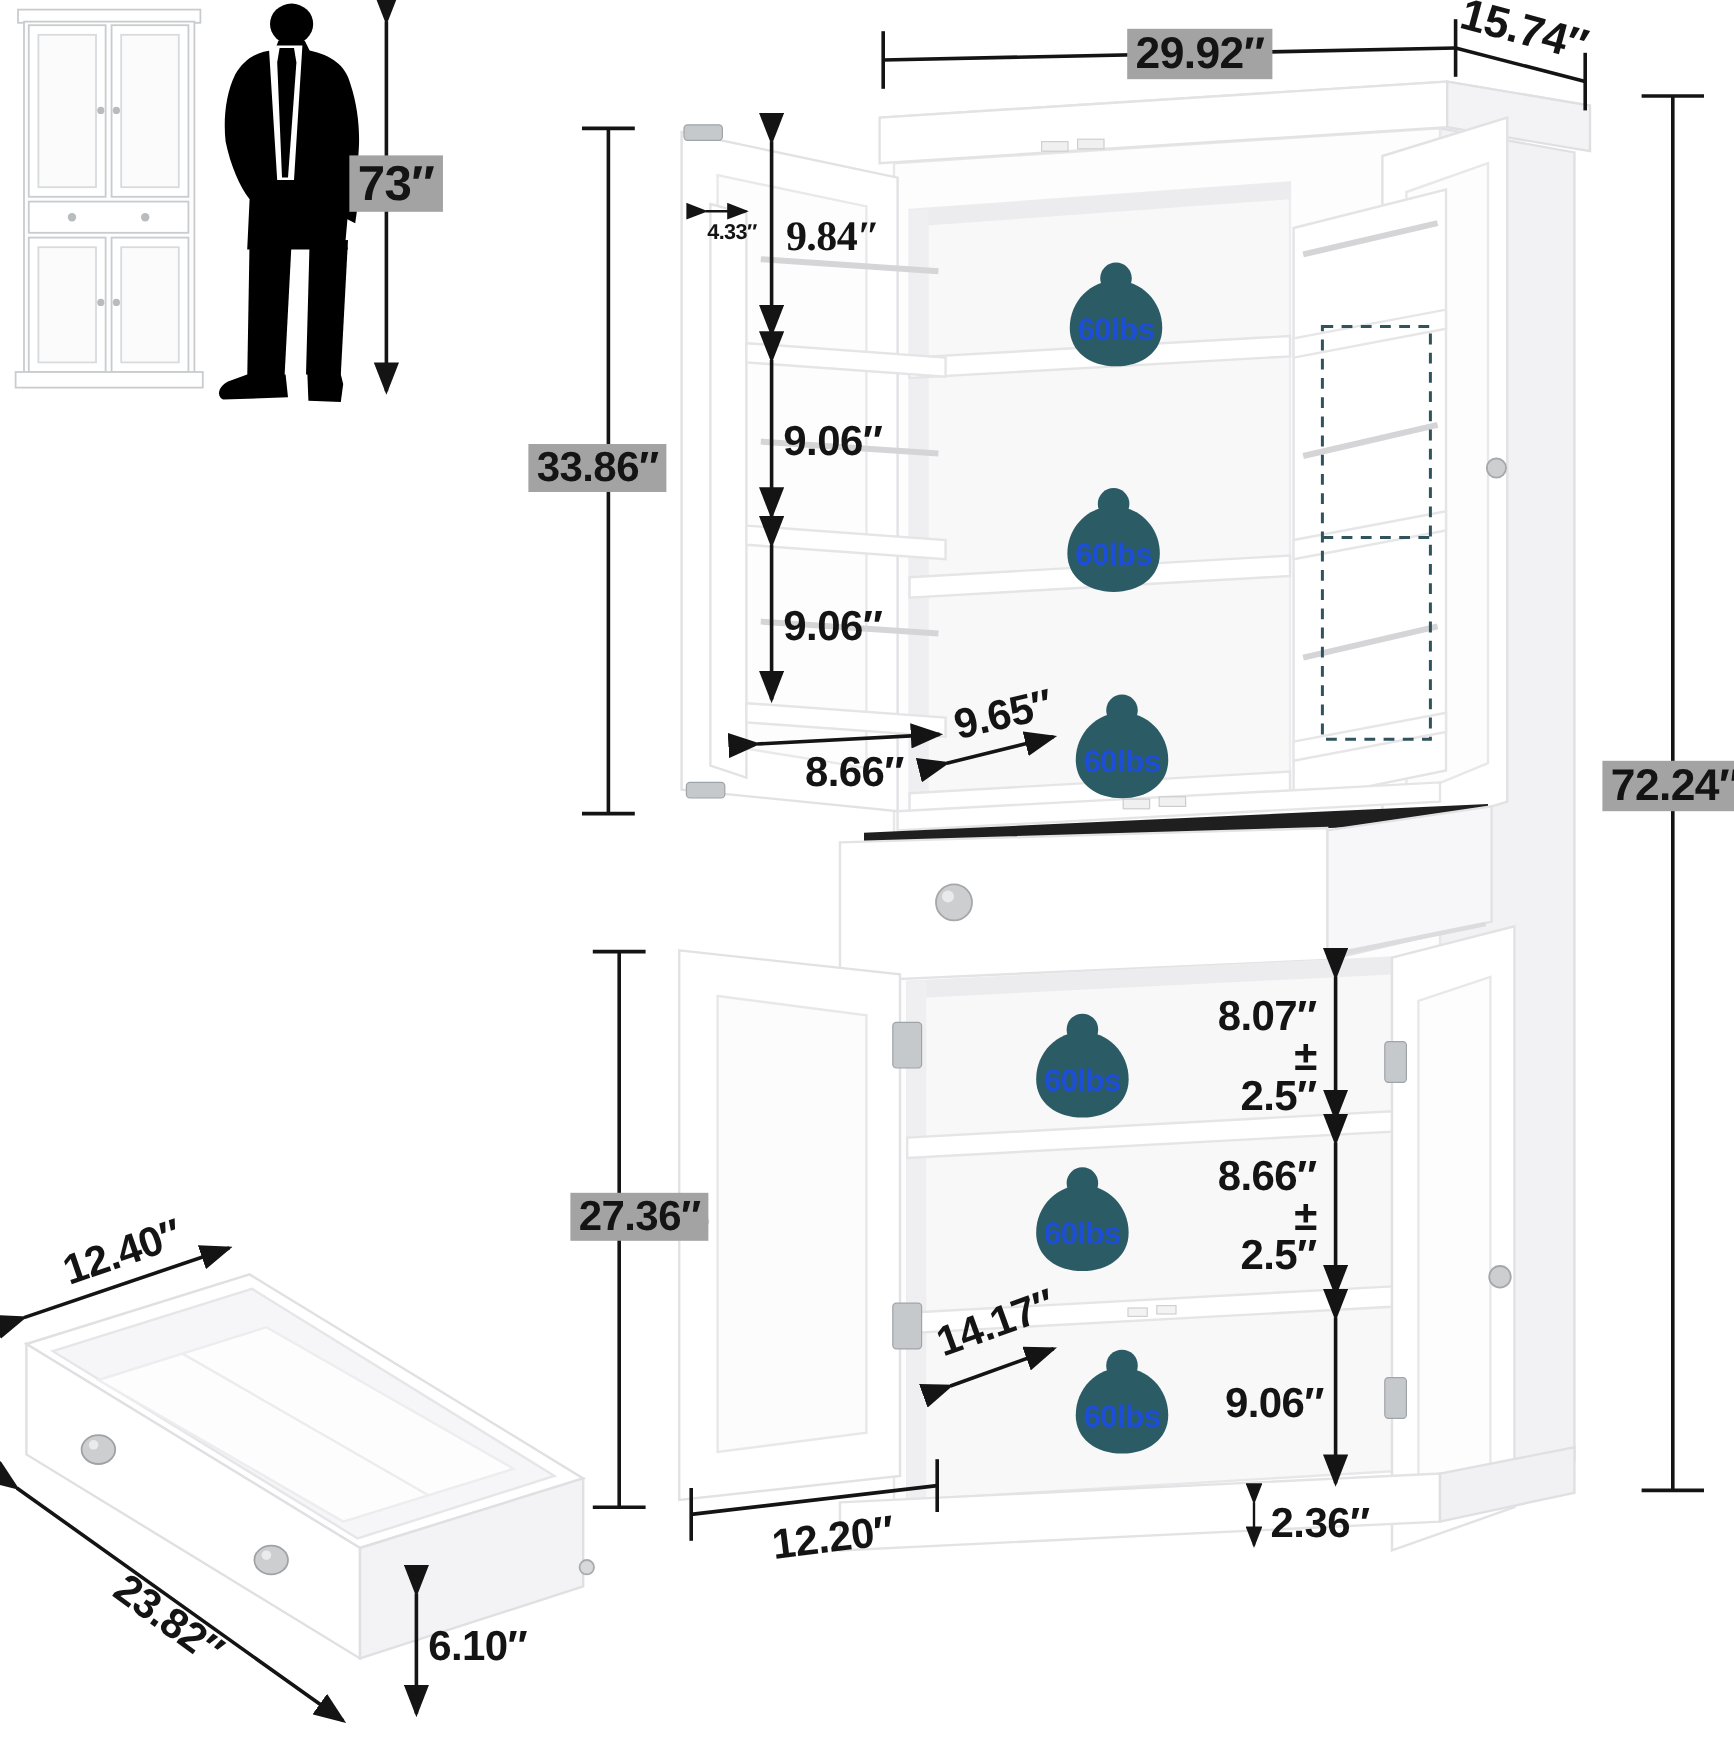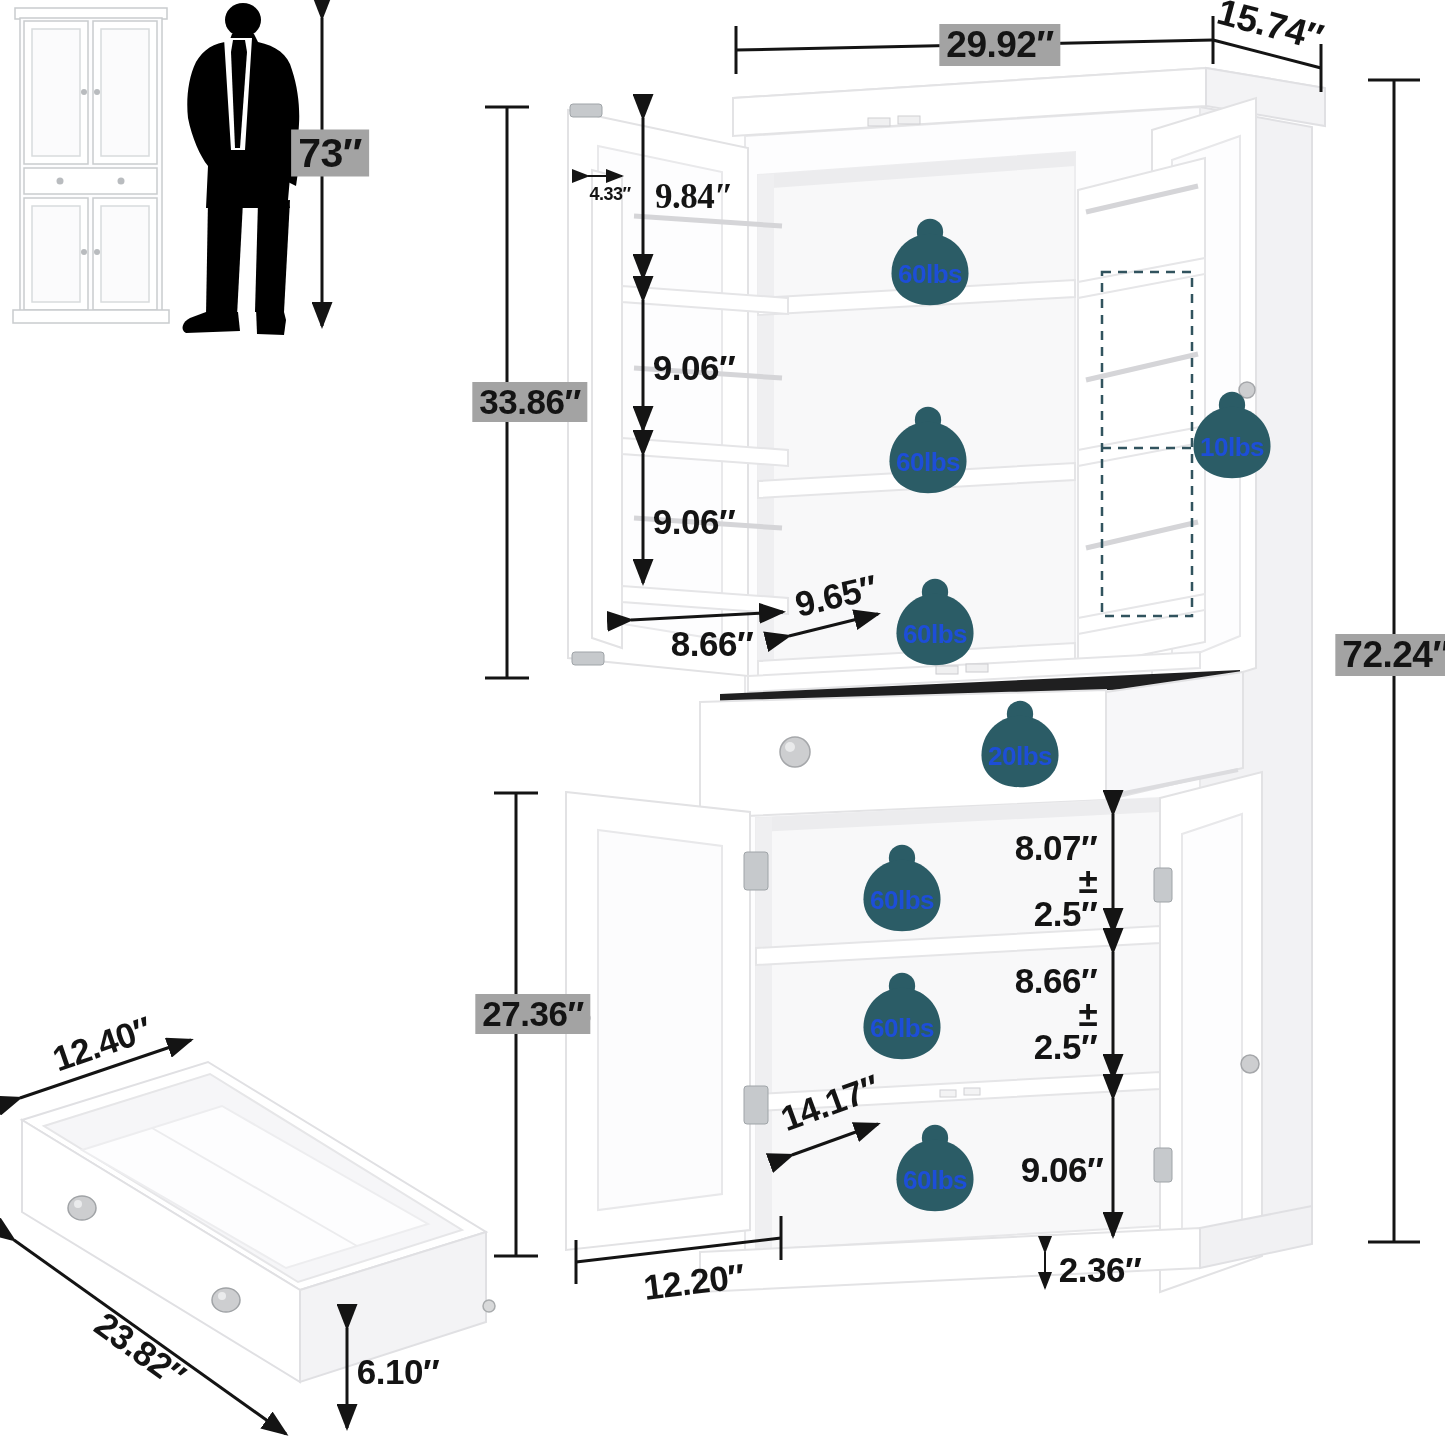--- a/index.html
+++ b/index.html
@@ -234,21 +234,21 @@
     <line x1="20" y1="1098" x2="191" y2="1040" marker-start="url(#ah)" marker-end="url(#ah)"></line>
     <line x1="14" y1="1240" x2="286" y2="1434" marker-start="url(#ah)" marker-end="url(#ah)"></line>
     <line x1="347" y1="1328" x2="347" y2="1428" marker-start="url(#ah)" marker-end="url(#ah)"></line>
   </g>
 </svg>
 
 <div class="dim md bg" style="left:1000px;top:45px;">29.92″</div>
 <div class="dim md" style="left:1270px;top:25px;transform:translate(-50%,-50%) rotate(15deg);">15.74″</div>
 <div class="dim md bg" style="left:1396px;top:655px;">72.24″</div>
 <div class="dim xl bg" style="left:330px;top:153px;">73″</div>
-<div class="dim bg" style="left:530px;top:390px;margin-top:12px;">33.86″</div>
+<div class="dim bg" style="left:498px;top:390px;">33.86″</div>
 <div class="dim bg" style="left:518px;top:1014px;margin-left:15px;">27.36″</div>
 <div class="dim sm" style="left:610px;top:194px;">4.33″</div>
 <div class="dim" style="left:694px;top:197px;font-family:Liberation Serif, serif;">9.84″</div>
 <div class="dim" style="left:694px;top:368px;">9.06″</div>
 <div class="dim" style="left:694px;top:522px;">9.06″</div>
 <div class="dim" style="left:712px;top:644px;">8.66″</div>
 <div class="dim" style="left:836px;top:596px;transform:translate(-50%,-50%) rotate(-13deg);">9.65″</div>
 <div class="dim stack" style="left:1056px;top:881px;">
   <span>8.07″</span>
   <span>±</span>
@@ -281,34 +281,20 @@
       </svg>
   <span class="btxt">60lbs</span>
 </div>
 <div class="badge" style="left:888px;top:576px;">
   <svg viewBox="0 0 100 96">
         <circle cx="50" cy="16" r="14"></circle>
         <path d="M50 18 C72 18 91 36 91 60 C91 81 73 94 50 94 C27 94 9 81 9 60 C9 36 28 18 50 18 Z"></path>
       </svg>
   <span class="btxt">60lbs</span>
 </div>
-<div class="badge" style="left:1185px;top:389px;">
-  <svg viewBox="0 0 100 96">
-        <circle cx="50" cy="16" r="14"></circle>
-        <path d="M50 18 C72 18 91 36 91 60 C91 81 73 94 50 94 C27 94 9 81 9 60 C9 36 28 18 50 18 Z"></path>
-      </svg>
-  <span class="btxt">10lbs</span>
-</div>
-<div class="badge" style="left:973px;top:698px;">
-  <svg viewBox="0 0 100 96">
-        <circle cx="50" cy="16" r="14"></circle>
-        <path d="M50 18 C72 18 91 36 91 60 C91 81 73 94 50 94 C27 94 9 81 9 60 C9 36 28 18 50 18 Z"></path>
-      </svg>
-  <span class="btxt">20lbs</span>
-</div>
 <div class="badge" style="left:855px;top:842px;">
   <svg viewBox="0 0 100 96">
         <circle cx="50" cy="16" r="14"></circle>
         <path d="M50 18 C72 18 91 36 91 60 C91 81 73 94 50 94 C27 94 9 81 9 60 C9 36 28 18 50 18 Z"></path>
       </svg>
   <span class="btxt">60lbs</span>
 </div>
 <div class="badge" style="left:855px;top:970px;">
   <svg viewBox="0 0 100 96">
         <circle cx="50" cy="16" r="14"></circle>

